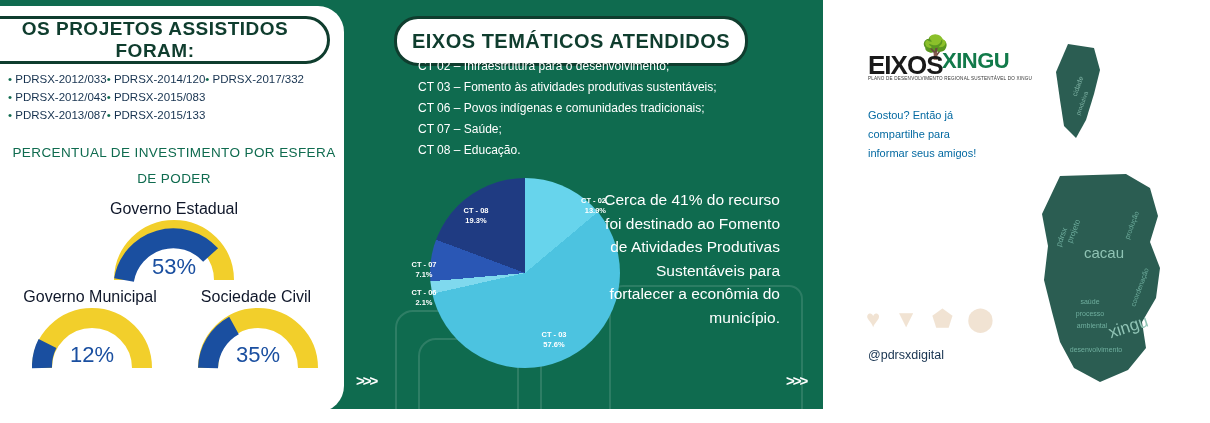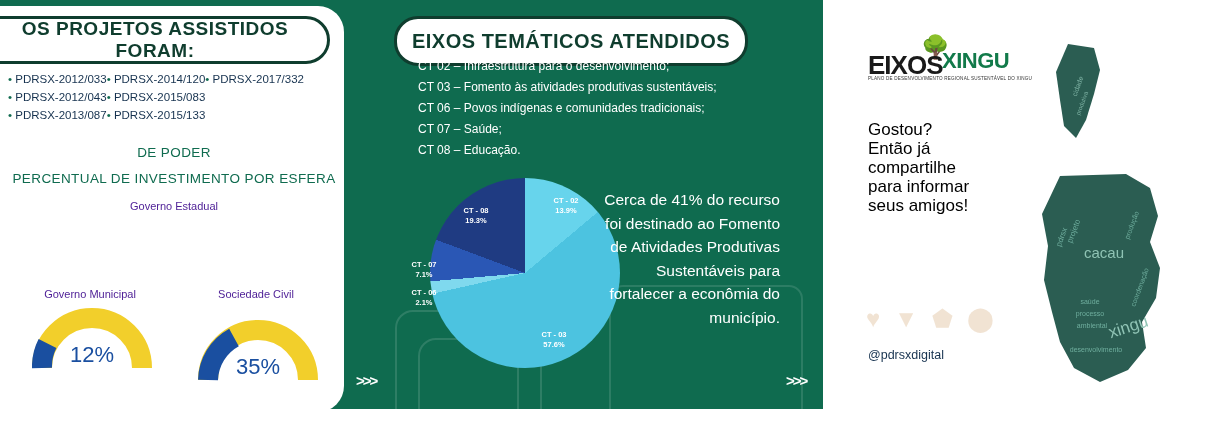--- a/index.html
+++ b/index.html
@@ -44,21 +44,21 @@
   .codes .row{display:flex;}
   .codes .it{white-space:nowrap;}
   .codes .it:before{content:"• ";color:#0f6b4f;}
 
   
   .pct-title{
     position:absolute;left:0;top:140px;width:348px;text-align:center;
     color:#0f6b4f;font-size:13.5px;line-height:26px;letter-spacing:.4px;
   }
 
-  .gauge-label{position:absolute;color:#4c1d95;font-size:11px;text-align:center;}
+  .gauge-label{position:absolute;color:#0f172a;font-size:16px;text-align:center;}
   .gauge{position:absolute;}
   .gauge svg{display:block;}
   .gauge .val{
     position:absolute;left:0;width:100%;text-align:center;
     color:#1a4fa0;font-size:22px;
   }
 
   
   .eixos{
     position:absolute;left:418px;top:56px;width:352px;
@@ -81,21 +81,21 @@
 
   
   .right{position:absolute;left:823px;top:0;width:387px;height:423px;background:#ffffff;}
 
   .logo{position:absolute;left:868px;top:36px;width:120px;height:46px;}
   .logo .pdrs{position:absolute;left:0;top:14px;color:#1a1a1a;font-size:26px;font-weight:bold;letter-spacing:-1px;}
   .logo .xingu{position:absolute;left:74px;top:12px;color:#127a4a;font-size:22px;font-weight:bold;letter-spacing:-.5px;}
   .logo .tree{position:absolute;left:53px;top:0px;font-size:23px;line-height:23px;}
   .logo .sub{position:absolute;left:0;top:40px;color:#333;font-size:4.6px;letter-spacing:.2px;white-space:nowrap;}
 
-  .cta{position:absolute;left:868px;top:106px;width:112px;color:#000000;font-size:17px;line-height:19px;margin-top:14px;}
+  .cta{position:absolute;left:868px;top:106px;width:112px;color:#0369a1;font-size:11px;line-height:19px;}
 
   .social{position:absolute;left:866px;top:305px;display:flex;gap:14px;color:#f1e3d3;font-size:24px;}
   .handle{position:absolute;left:868px;top:348px;color:#16324f;font-size:12.5px;}
 
   .map{position:absolute;}
   #map-small{left:1050px;top:42px;width:60px;height:100px;}
   #map-big{left:1030px;top:172px;width:148px;height:215px;}
 </style>
 </head>
 <body>
@@ -119,37 +119,44 @@
       <span class="it">PDRSX-2012/043</span>
       <span class="it">PDRSX-2015/083</span>
     </div>
     <div class="row">
       <span class="it">PDRSX-2013/087</span>
       <span class="it">PDRSX-2015/133</span>
     </div>
   </div>
 
   <div class="pct-title">
+    <div>PERCENTUAL DE INVESTIMENTO POR ESFERA</div>
     <div>DE PODER</div>
-    <div>PERCENTUAL DE INVESTIMENTO POR ESFERA</div>
   </div>
 
   <div class="gauge-label" style="left:104px;top:200px;width:140px;">Governo Estadual</div>
+  <div class="gauge" style="left:114px;top:220px;width:120px;height:66px;">
+    <svg width="120" height="66" viewBox="0 0 120 66">
+      <path d="M10 60 A50 50 0 0 1 110 60" fill="none" stroke="#f2cf2b" stroke-width="20"></path>
+      <path d="M10 60 A50 50 0 0 1 96.6 35" fill="none" stroke="#1a4fa0" stroke-width="20"></path>
+    </svg>
+    <div class="val" style="top:34px;">53%</div>
+  </div>
 
   <div class="gauge-label" style="left:20px;top:288px;width:140px;">Governo Municipal</div>
   <div class="gauge" style="left:32px;top:308px;width:120px;height:66px;">
     <svg width="120" height="66" viewBox="0 0 120 66">
       <path d="M10 60 A50 50 0 0 1 110 60" fill="none" stroke="#f2cf2b" stroke-width="20"></path>
       <path d="M10 60 A50 50 0 0 1 15.5 35.5" fill="none" stroke="#1a4fa0" stroke-width="20"></path>
     </svg>
     <div class="val" style="top:34px;">12%</div>
   </div>
 
   <div class="gauge-label" style="left:186px;top:288px;width:140px;">Sociedade Civil</div>
-  <div class="gauge" style="left:198px;top:320px;width:120px;height:66px;">
+  <div class="gauge" style="left:198px;top:308px;width:120px;height:66px;">
     <svg width="120" height="66" viewBox="0 0 120 66">
       <path d="M10 60 A50 50 0 0 1 110 60" fill="none" stroke="#f2cf2b" stroke-width="20"></path>
       <path d="M10 60 A50 50 0 0 1 36 17.5" fill="none" stroke="#1a4fa0" stroke-width="20"></path>
     </svg>
     <div class="val" style="top:34px;">35%</div>
   </div>
 
   <div class="pill" id="pill-mid">EIXOS TEMÁTICOS ATENDIDOS</div>
 
   <div class="eixos">
@@ -160,21 +167,21 @@
     <div>CT 08 – Educação.</div>
   </div>
 
   <div class="pie-wrap">
     <div class="pie" style="background:conic-gradient(
             #67d4ec 0deg 50.04deg,
             #4cc3e0 50.04deg 257.4deg,
             #7fd9ee 257.4deg 264.96deg,
             #2a57b5 264.96deg 290.52deg,
             #1f3b82 290.52deg 360deg);"></div>
-    <div class="slice-lbl" style="left:112px;top:18px;width:48px;">CT - 02<br>13.9%</div>
+    <div class="slice-lbl" style="left:128px;top:18px;width:48px;text-align:right;">CT - 02<br>13.9%</div>
     <div class="slice-lbl" style="left:22px;top:28px;width:48px;">CT - 08<br>19.3%</div>
     <div class="slice-lbl" style="left:-30px;top:82px;width:48px;">CT - 07<br>7.1%</div>
     <div class="slice-lbl" style="left:-30px;top:110px;width:48px;">CT - 06<br>2.1%</div>
     <div class="slice-lbl" style="left:100px;top:152px;width:48px;">CT - 03<br>57.6%</div>
   </div>
 
   <div class="pie-note">Cerca de 41% do recurso foi destinado ao Fomento de Atividades Produtivas Sustentáveis para fortalecer a econômia do município.</div>
 
   <div class="arrows" id="arrows-1">&gt;&gt;&gt;</div>
   <div class="arrows" id="arrows-2">&gt;&gt;&gt;</div>

